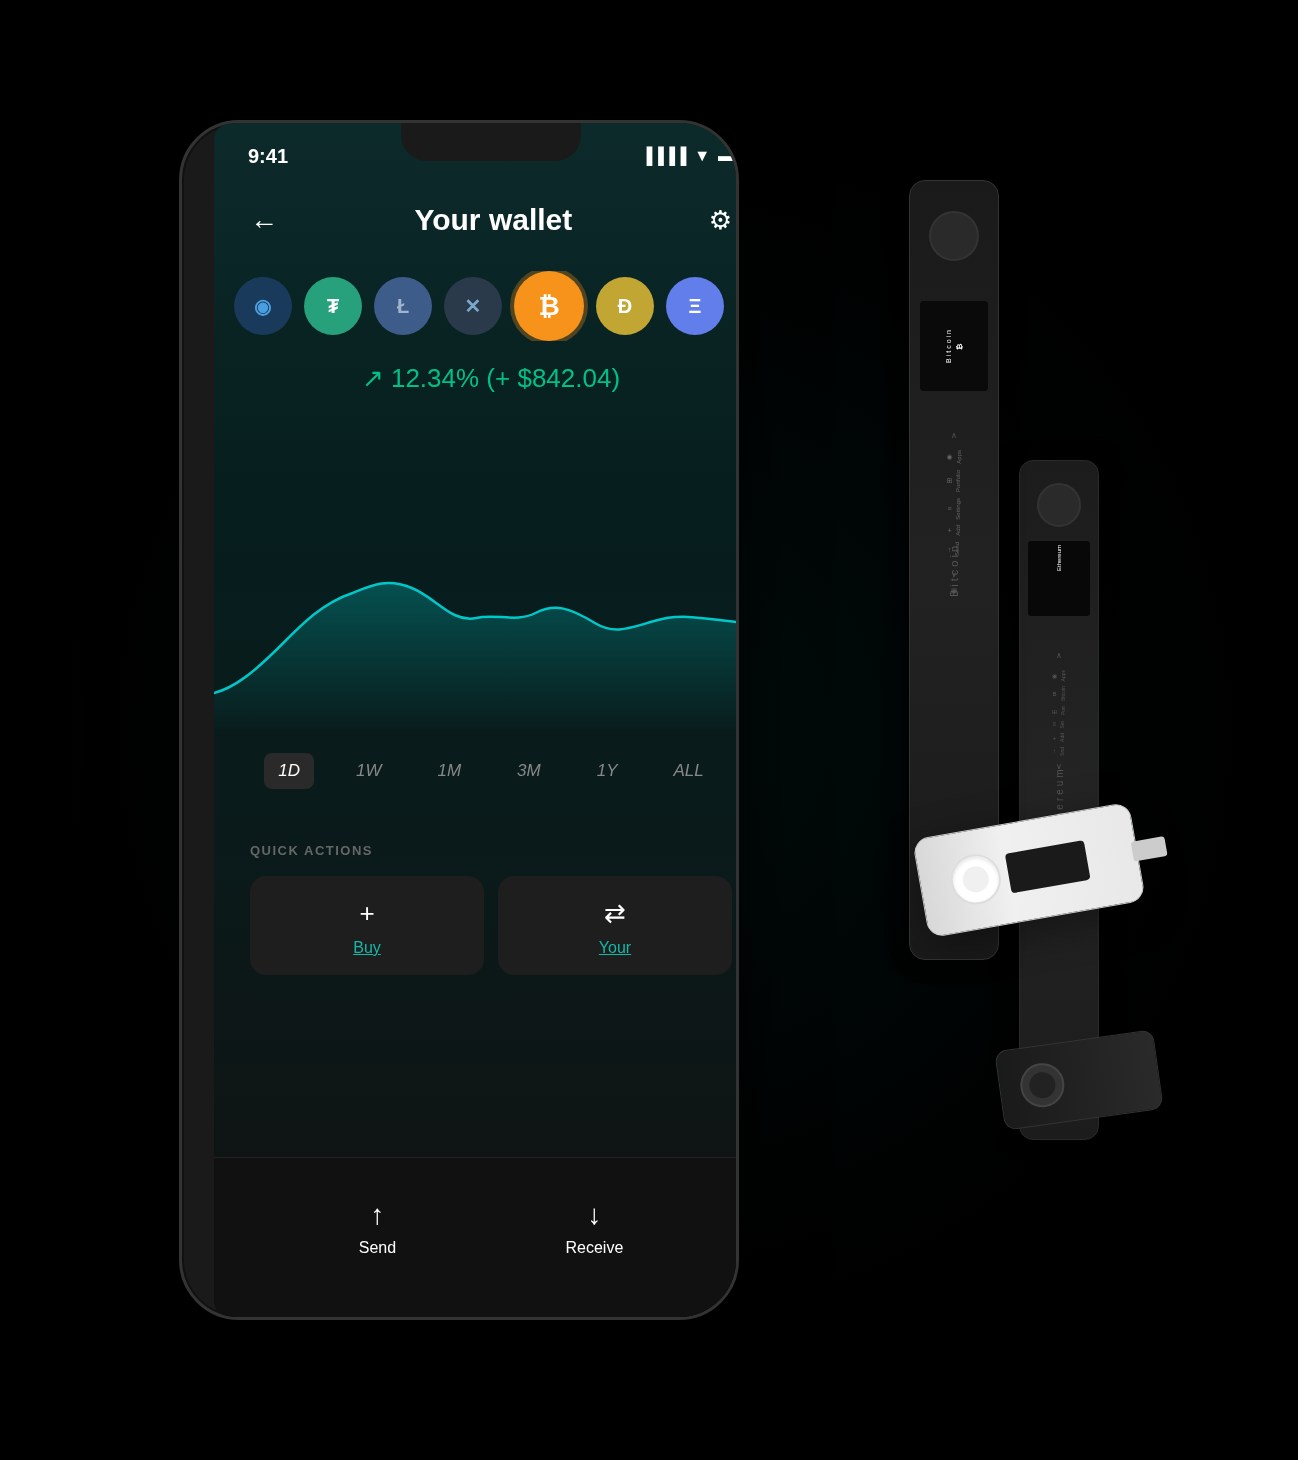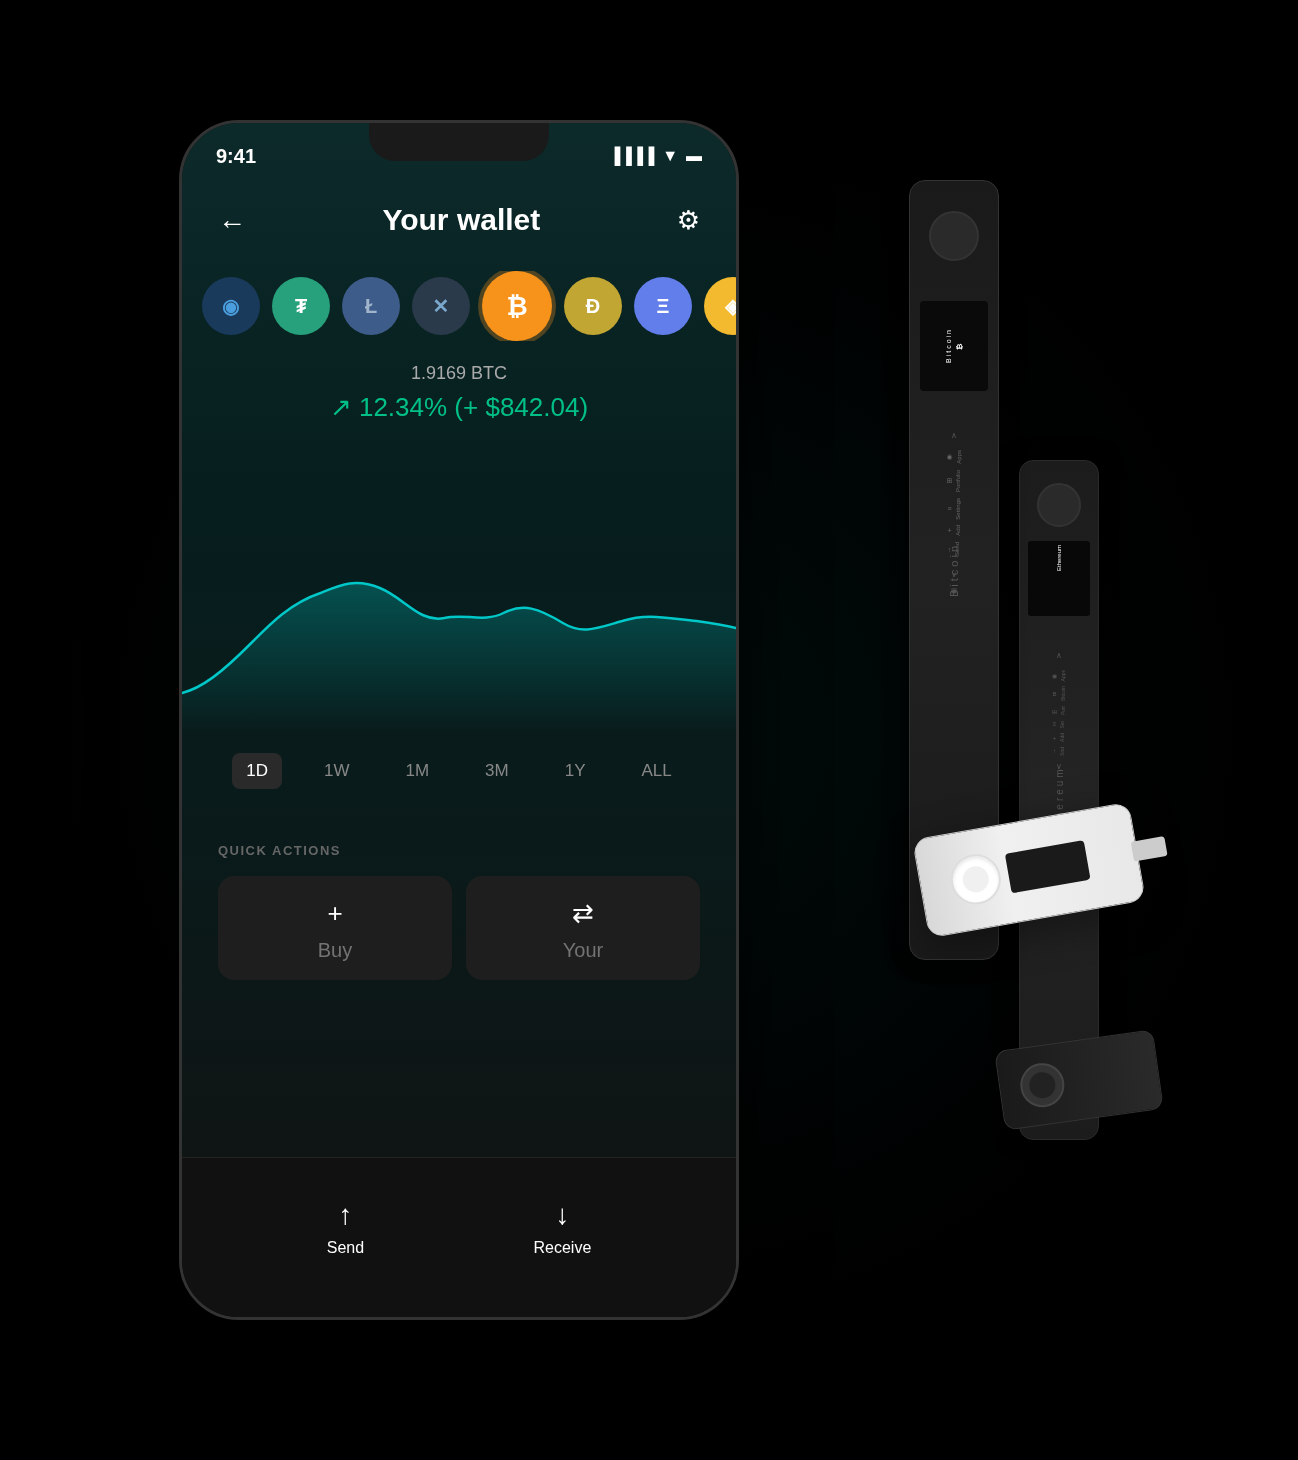--- a/index.html
+++ b/index.html
@@ -40,20 +40,21 @@
       overflow: hidden;
     }
 
     .phone-inner {
       width: 100%;
       height: 100%;
       background: linear-gradient(180deg, #0d2a2a 0%, #061e1e 30%, #0a1a1a 60%, #111 100%);
       border-radius: 17px;
       overflow: hidden;
       position: relative;
+      margin-left: 32px;
     }
 
     
     .notch {
       position: absolute;
       top: 0;
       left: 50%;
       transform: translateX(-50%);
       width: 180px;
       height: 38px;
@@ -214,20 +215,21 @@
     .time-range {
       position: absolute;
       top: 630px;
       left: 0;
       right: 0;
       display: flex;
       align-items: center;
       justify-content: center;
       gap: 28px;
       padding: 0 28px;
+      font-style: italic;
     }
 
     .time-btn {
       color: #888;
       font-size: 17px;
       font-weight: 500;
       cursor: pointer;
       padding: 8px 14px;
       border-radius: 8px;
     }
@@ -270,23 +272,24 @@
       gap: 10px;
       cursor: pointer;
     }
 
     .action-icon {
       color: #fff;
       font-size: 26px;
     }
 
     .action-label {
-      color: #737373;
-      font-size: 20px;
+      color: #14b8a6;
+      font-size: 16px;
       font-weight: 500;
+      text-decoration: underline;
     }
 
     
     .bottom-bar {
       position: absolute;
       bottom: 0;
       left: 0;
       right: 0;
       height: 160px;
       background: #111;
@@ -602,21 +605,20 @@
         <div class="crypto-coin coin-ltc">Ł</div>
         <div class="crypto-coin coin-xrp">✕</div>
         <div class="crypto-coin coin-btc">₿</div>
         <div class="crypto-coin coin-doge">Ð</div>
         <div class="crypto-coin coin-eth">Ξ</div>
         <div class="crypto-coin coin-bnb">◈</div>
 
       </div>
 
       <div class="price-section">
-        <div class="btc-amount">1.9169 BTC</div>
         <div class="price-change">↗ 12.34% (+ $842.04)</div>
       </div>
 
       <div class="chart-container">
         <svg class="chart-svg" viewBox="0 0 560 220" preserveAspectRatio="none">
           <defs>
             <linearGradient id="chartGrad" x1="0" y1="0" x2="0" y2="1">
               <stop offset="0%" stop-color="#00c8c8" stop-opacity="0.3"></stop>
               <stop offset="100%" stop-color="#00c8c8" stop-opacity="0"></stop>
             </linearGradient>

